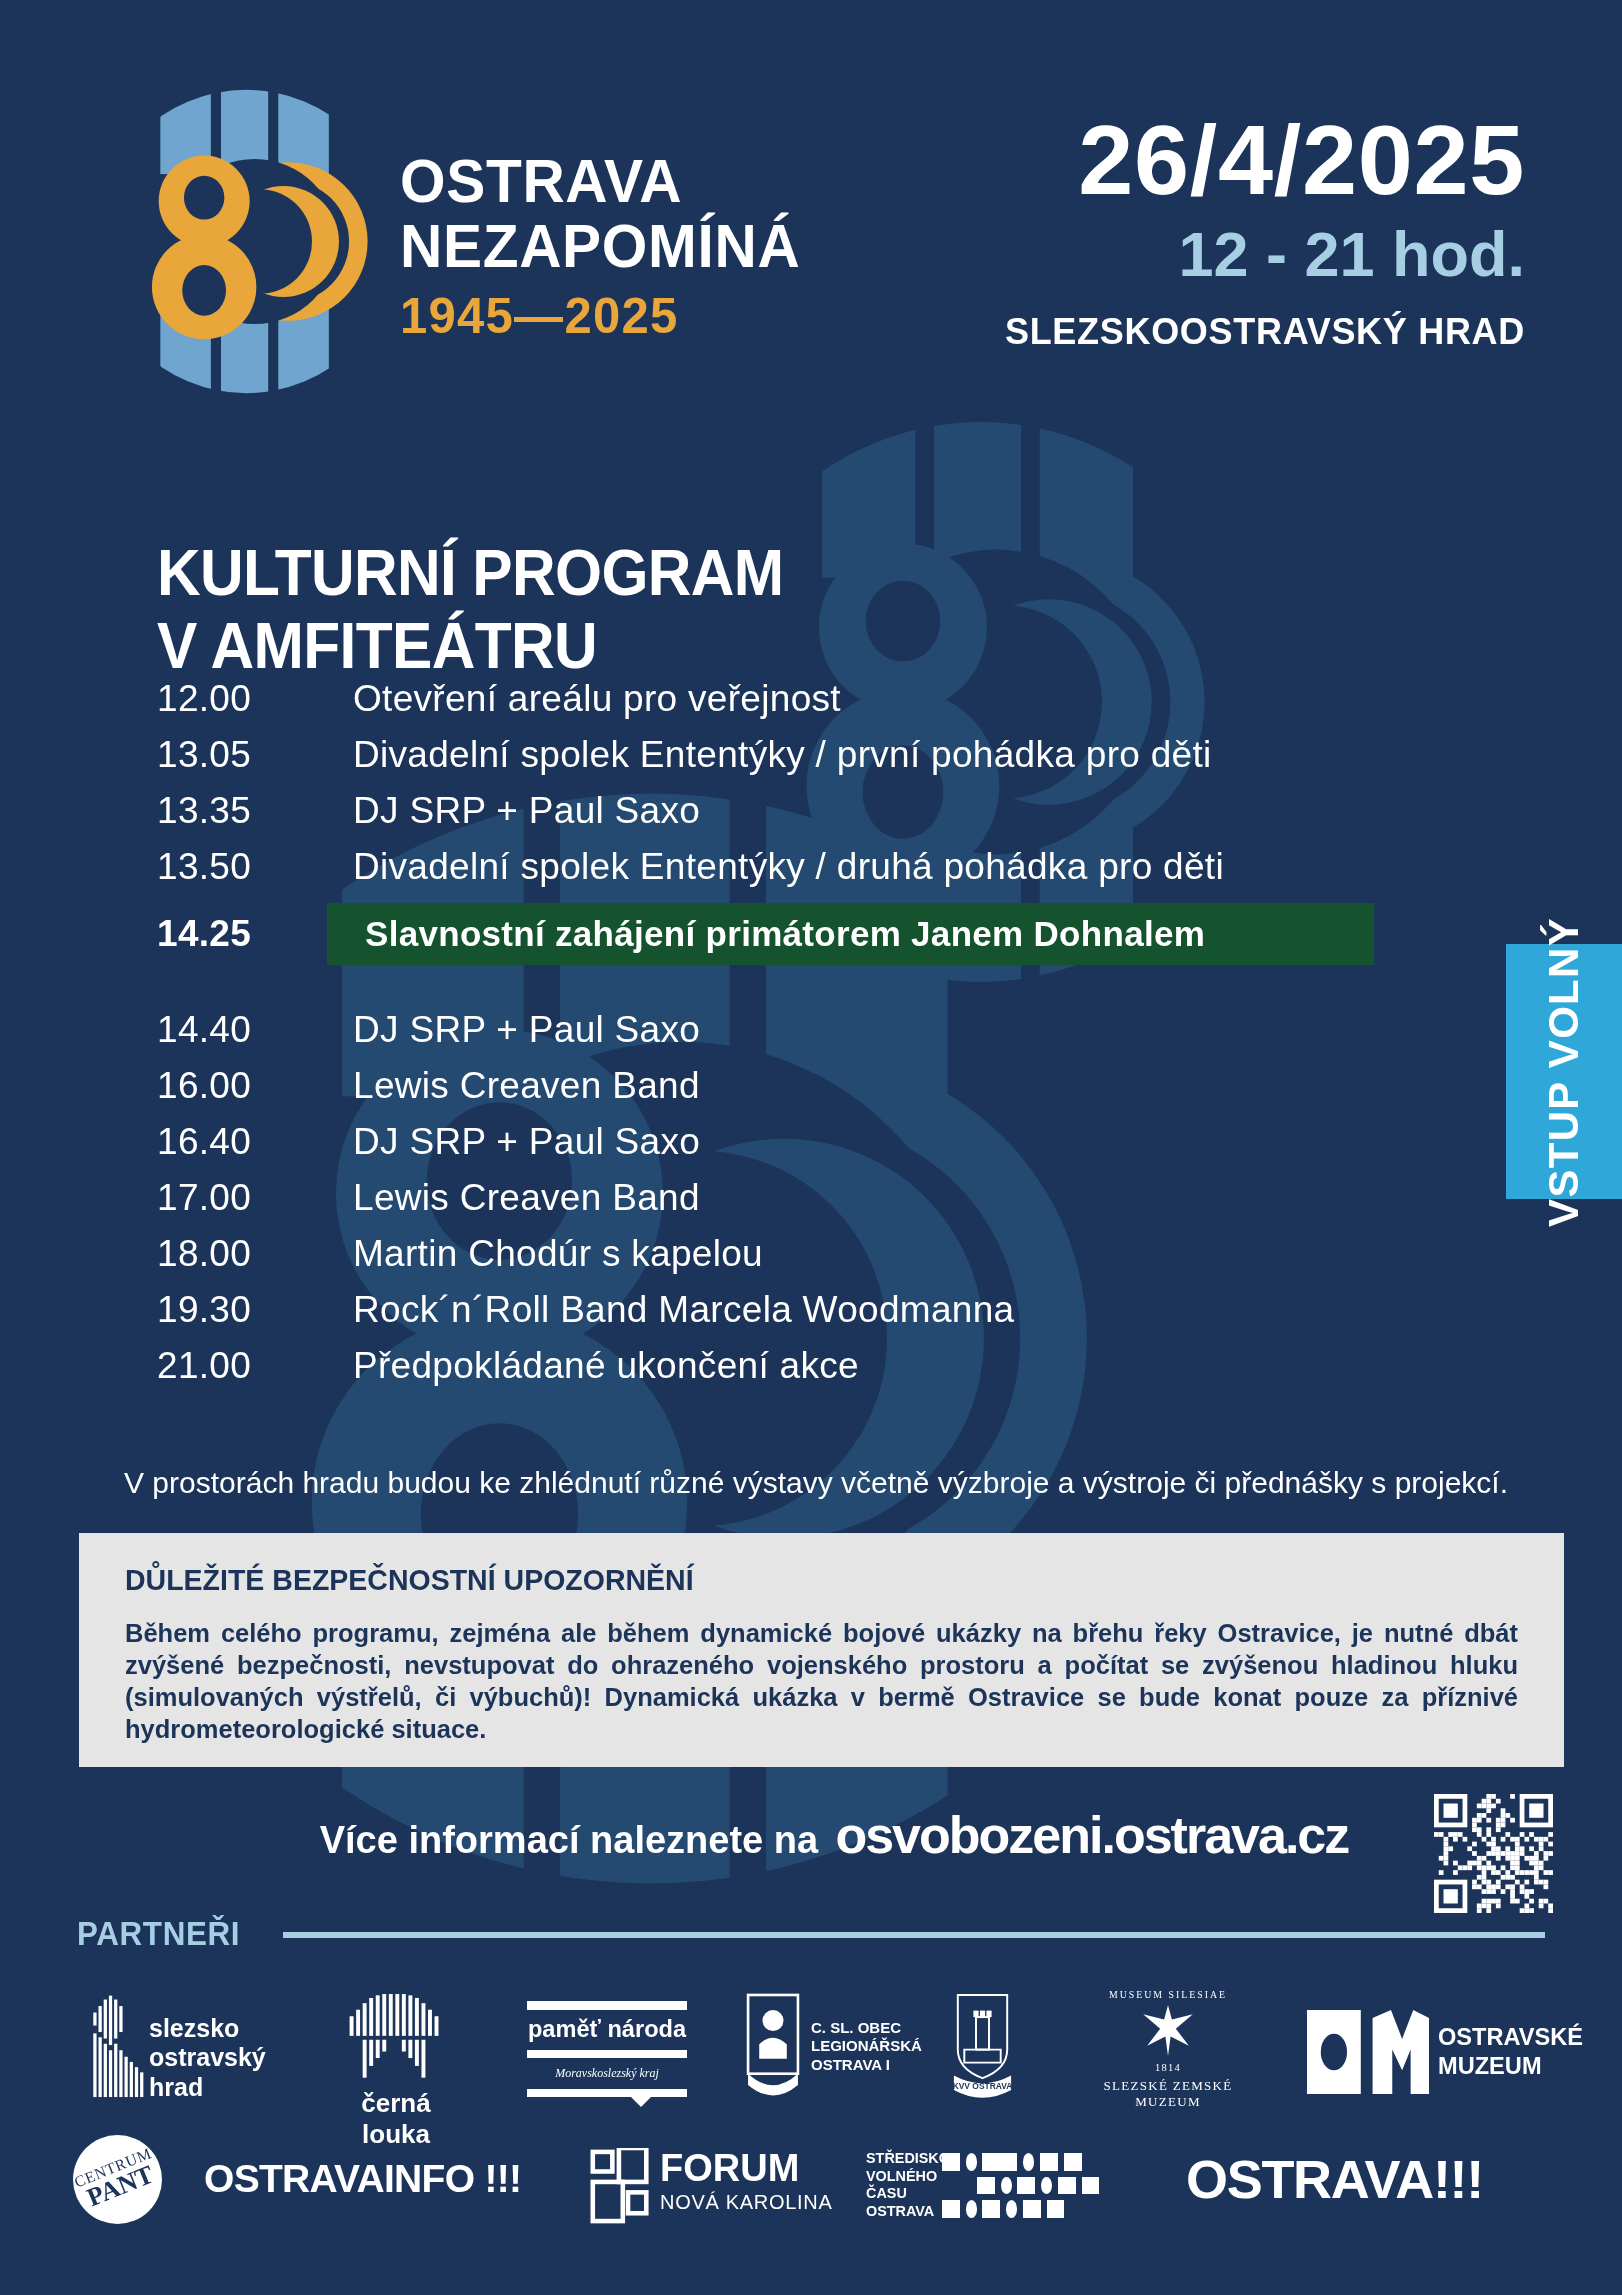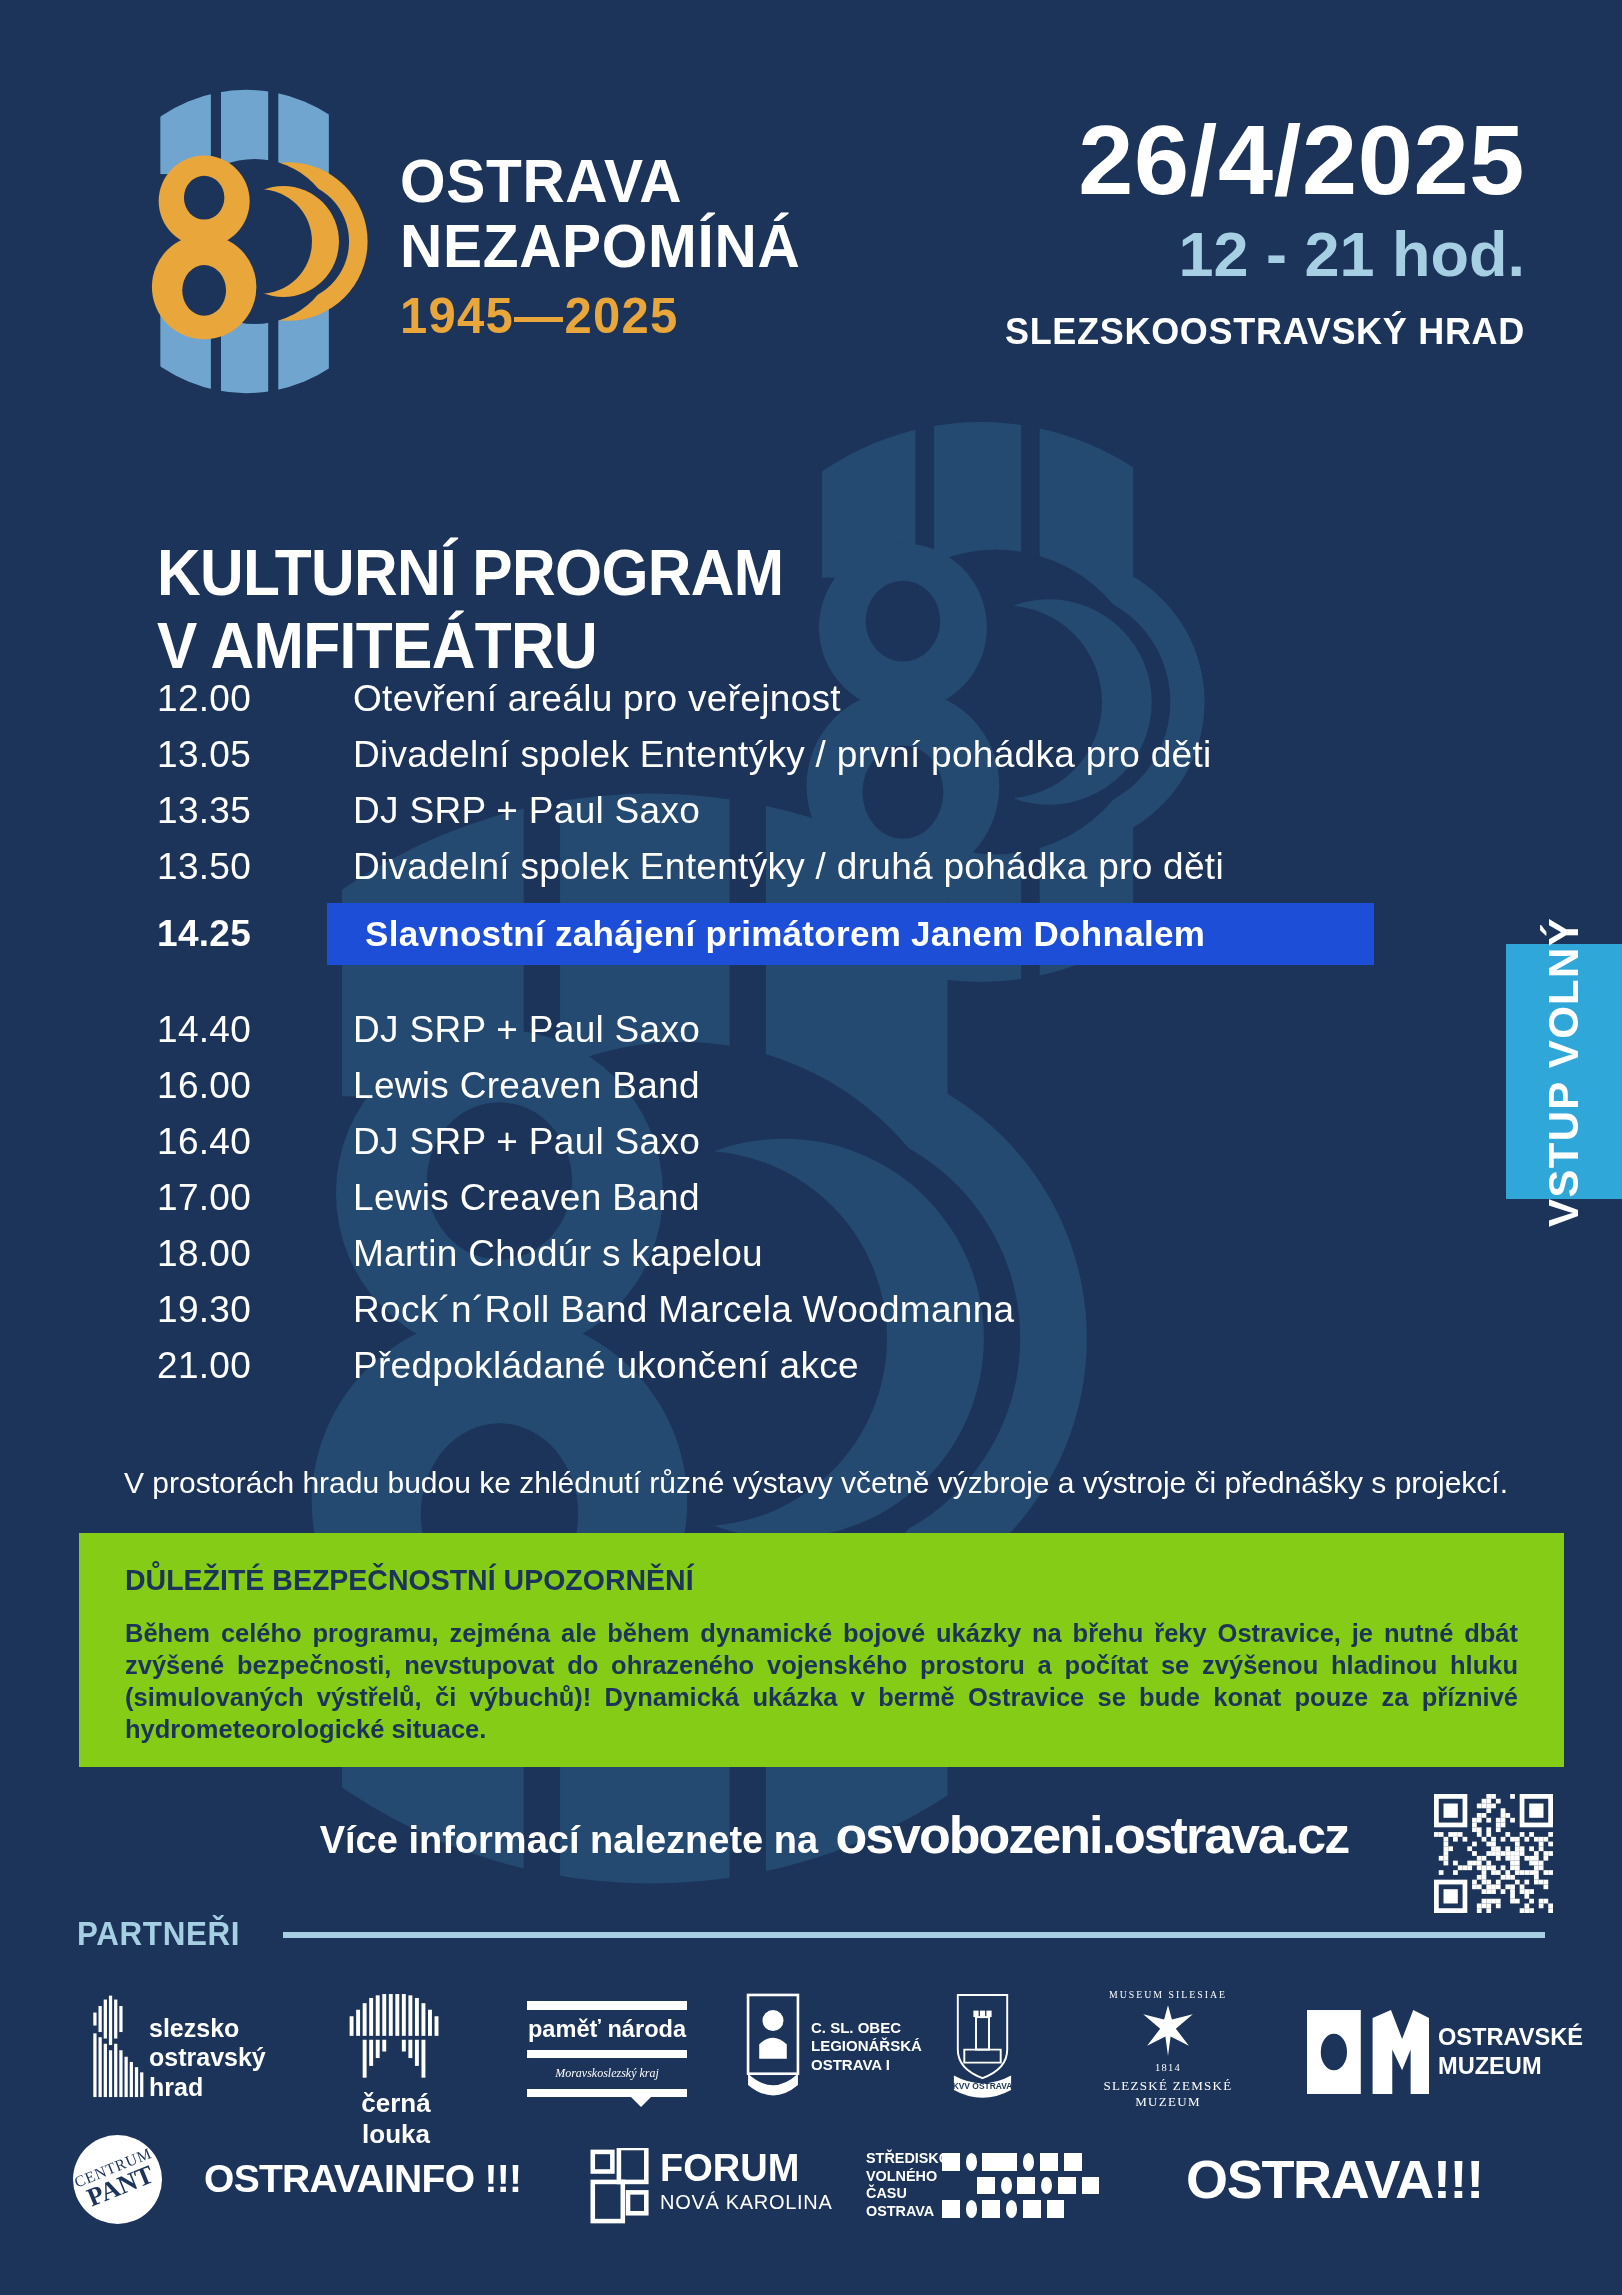--- a/index.html
+++ b/index.html
@@ -26,33 +26,33 @@
   .venue{font-size:36px;font-weight:700;letter-spacing:0.7px;display:block;margin-top:27.5px;text-align:right;}
 
   
   .prog-title{left:157px;top:537px;line-height:1.12;font-size:65px;font-weight:700;
     letter-spacing:-0.7px;transform:scaleX(0.93);transform-origin:left top;}
   .prog-list{left:157px;top:671px;width:1243px;display:flex;flex-direction:column;}
   .prog-row{display:flex;align-items:center;height:56px;font-size:37px;letter-spacing:0.3px;}
   .prog-time{width:196px;flex:0 0 196px;}
   .prog-text{white-space:nowrap;}
   .prog-row.hl{height:62px;margin-top:7.9px;margin-bottom:37px;font-weight:700;}
-  .hl-box{background:#1d4ed8;height:62px;width:1047px;margin-left:-26px;
+  .hl-box{background:#14532d;height:62px;width:1047px;margin-left:-26px;
     display:flex;align-items:center;padding-left:38px;box-sizing:border-box;}
   .hl-box .prog-text{font-size:35px;font-weight:700;}
 
   
   .ribbon{left:1506px;top:944px;width:116px;height:255px;background:#2FA8D9;
     display:flex;align-items:center;justify-content:center;}
   .ribbon span{writing-mode:vertical-rl;transform:rotate(180deg);
     font-size:42px;font-weight:700;letter-spacing:1.3px;white-space:nowrap;}
 
   
   .note{left:124px;top:1464px;width:1404px;font-size:30px;line-height:1.25;}
-  .warnbox{left:79px;top:1533px;width:1485px;height:234px;background:#84cc16;
+  .warnbox{left:79px;top:1533px;width:1485px;height:234px;background:#e5e5e5;
     color:#1C3459;box-sizing:border-box;padding:30px 46px 0 46px;}
   .warn-title{font-size:29.4px;font-weight:700;letter-spacing:0px;margin:0 0 19.6px 0;
     transform:scaleX(0.97);transform-origin:left top;}
   .warn-body{font-size:25.5px;line-height:32px;font-weight:700;text-align:justify;margin:0;}
 
   
   .infoline{left:124px;top:1805px;width:1420px;text-align:center;white-space:nowrap;}
   .info-prefix{font-size:38px;font-weight:700;vertical-align:baseline;}
   .info-url{font-size:52px;font-weight:700;letter-spacing:-2px;vertical-align:baseline;margin-left:14.4px;}
   .qr{left:1434px;top:1794px;width:119px;height:119px;}

